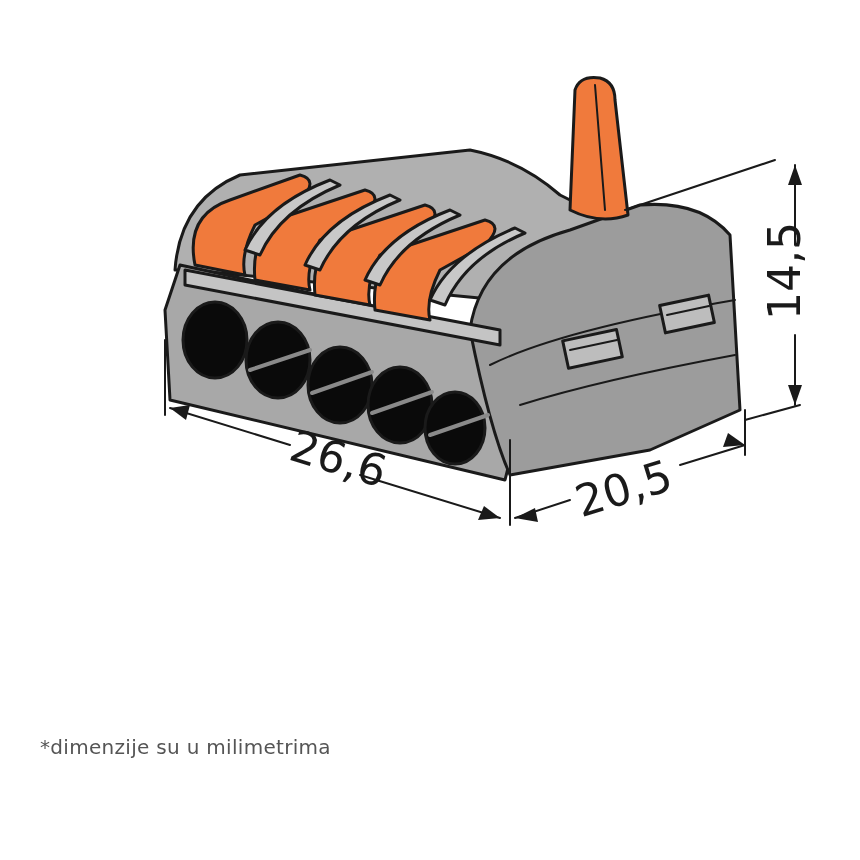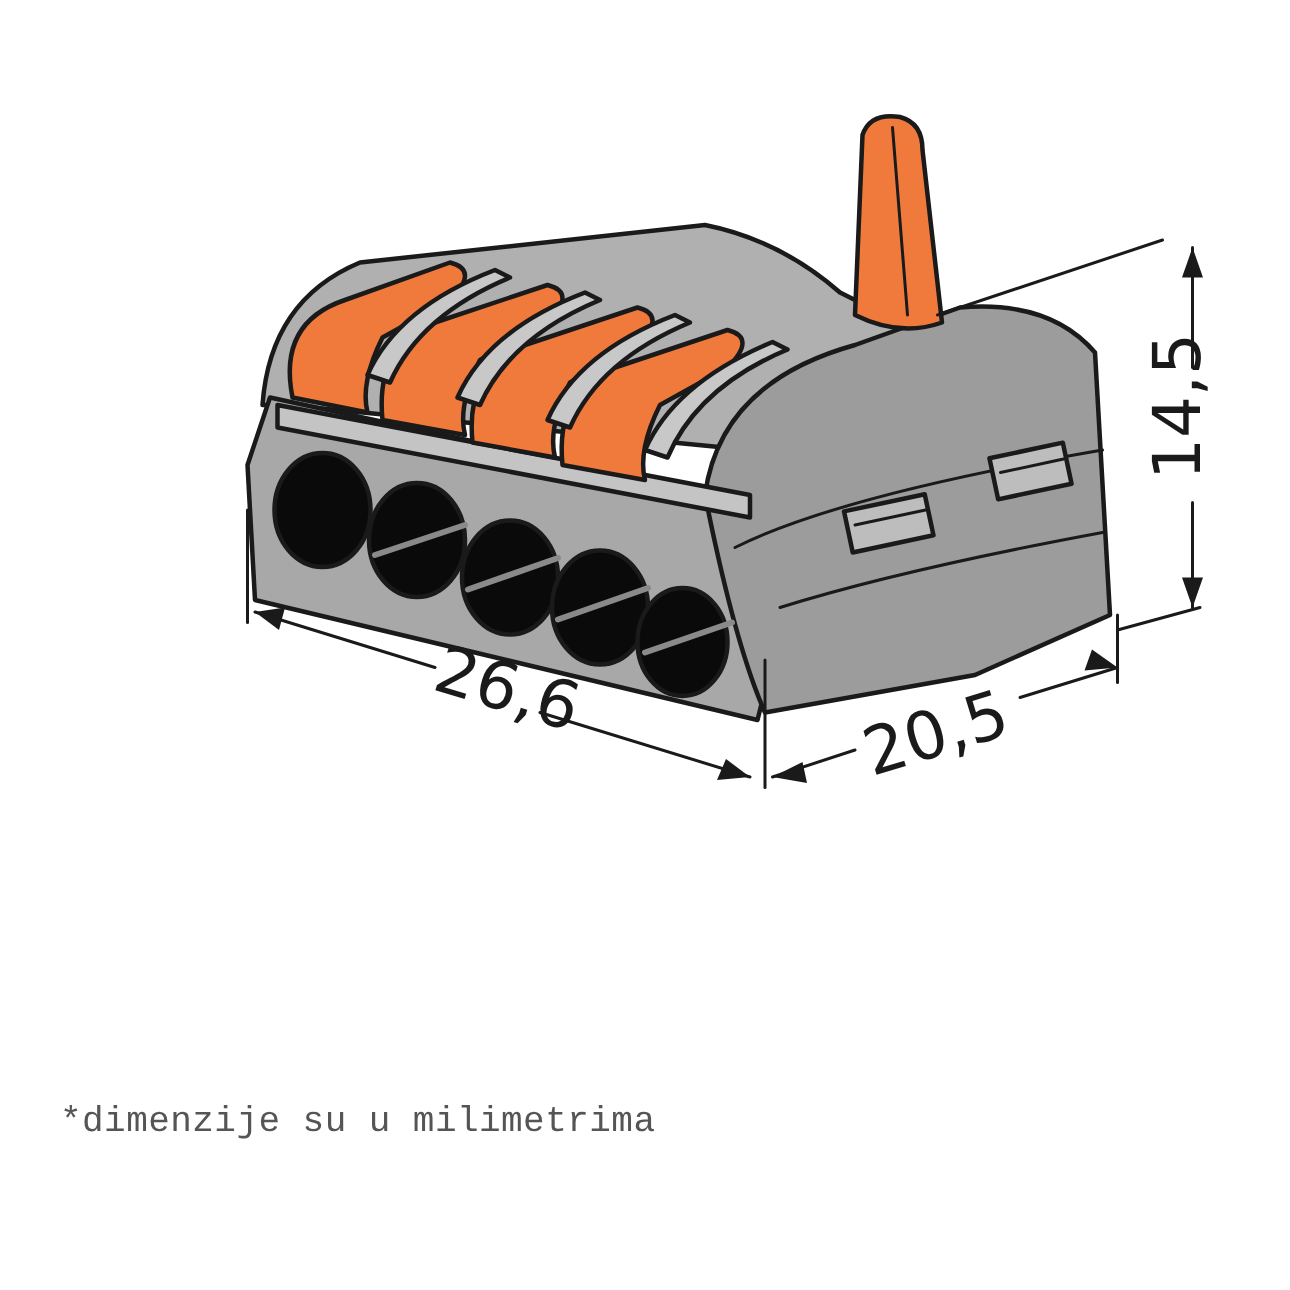--- a/index.html
+++ b/index.html
@@ -1,19 +1,19 @@
 <!DOCTYPE html>
 <html><head>
 <meta charset="utf-8">
 <style>
   html,body{margin:0;padding:0;background:#ffffff;}
   body{width:860px;height:860px;position:relative;overflow:hidden;font-family:"DejaVu Sans",sans-serif;}
   #drawing{position:absolute;left:0;top:0;width:860px;height:860px;}
   .dim{font-family:"DejaVu Sans",sans-serif;font-size:44px;fill:#1a1a1a;}
-  .note{position:absolute;left:40px;top:735px;font-size:24px;color:#555555;letter-spacing:0.3px;font-family:Liberation Mono, monospace;}
+  .note{position:absolute;left:40px;top:735px;font-size:20px;color:#555555;letter-spacing:0.3px;}
 </style>
 </head>
 <body>
 
 <svg id="drawing" viewBox="0 0 860 860" xmlns="http://www.w3.org/2000/svg">
   <g stroke="#1a1a1a" stroke-width="3" stroke-linejoin="round" stroke-linecap="round">
 
     <path d="M175 270 Q180 200 240 175 L470 150 Q520 160 560 195 L620 225 L500 300 L190 270 Z" fill="#b0b0b0"></path>
 
     <path d="M165 310 L180 265 L505 335 L520 420 L505 480 L170 400 Z" fill="#a8a8a8"></path>

